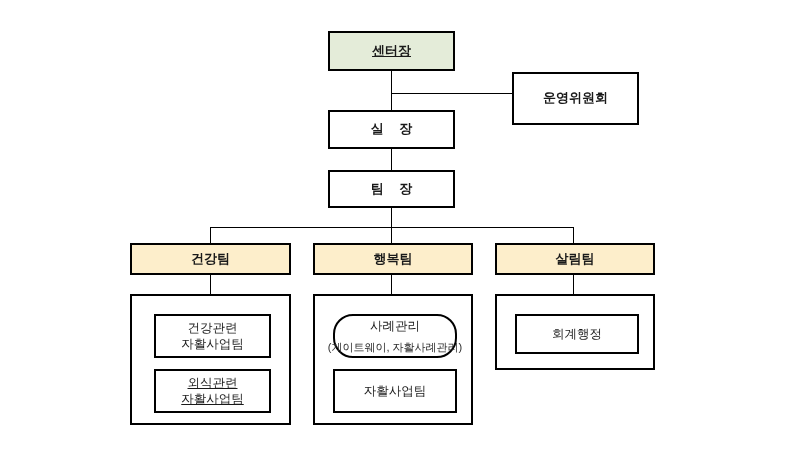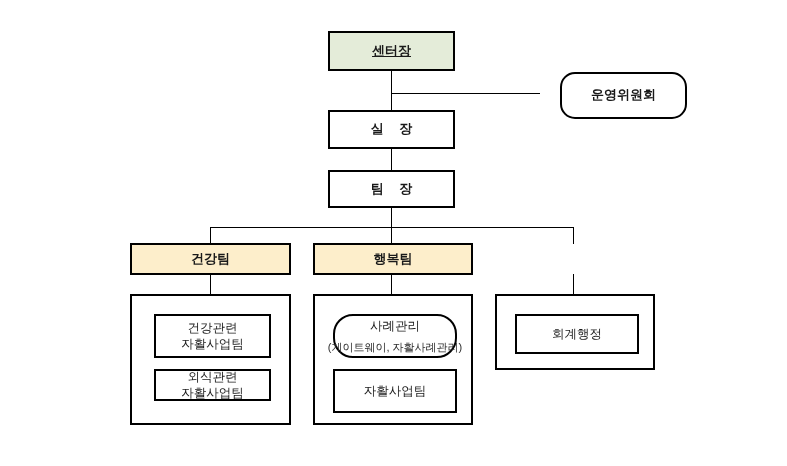--- a/index.html
+++ b/index.html
@@ -103,47 +103,50 @@
   <div class="conn v" style="left:573px; top:227px; height:17px;"></div>
 
   <div class="conn v" style="left:210px; top:274px; height:21px;"></div>
   <div class="conn v" style="left:391px; top:274px; height:21px;"></div>
   <div class="conn v" style="left:573px; top:274px; height:21px;"></div>
 
   <div class="node green" style="left:328px; top:31px; width:127px; height:40px;text-decoration:underline;">
     <span class="label-main">센터장</span>
   </div>
 
-  <div class="node plain" style="left:560px; top:72px; width:127px; height:47px;border-radius:15px;">
+  <div class="node plain" style="left:512px; top:72px; width:127px; height:53px;">
     <span class="label-main">운영위원회</span>
   </div>
 
   <div class="node plain spaced" style="left:328px; top:110px; width:127px; height:39px;">
     <span class="label-main">실  장</span>
   </div>
 
   <div class="node plain spaced" style="left:328px; top:170px; width:127px; height:38px;">
     <span class="label-main">팀  장</span>
   </div>
 
   <div class="node cream" style="left:313px; top:243px; width:160px; height:32px;">
     <span class="label-main">행복팀</span>
   </div>
 
   <div class="node cream" style="left:130px; top:243px; width:161px; height:32px;">
     <span class="label-main">건강팀</span>
   </div>
 
+  <div class="node cream" style="left:495px; top:243px; width:160px; height:32px;">
+    <span class="label-main">살림팀</span>
+  </div>
 
   <div class="group-frame" style="left:130px; top:294px; width:161px; height:131px;">
     <div class="sub-node" style="left:22px; top:18px; width:117px; height:44px;">
       <span class="label-main">건강관련</span>
       <span class="label-main">자활사업팀</span>
     </div>
-    <div class="sub-node" style="left:22px; top:73px; width:117px; height:32px;">
+    <div class="sub-node" style="left:22px; top:73px; width:117px; height:44px;text-decoration:underline;">
       <span class="label-main">외식관련</span>
       <span class="label-main">자활사업팀</span>
     </div>
   </div>
 
   <div class="group-frame" style="left:313px; top:294px; width:160px; height:131px;">
     <div class="sub-node" style="left:18px; top:18px; width:124px; height:44px;border-radius:20px;">
       <span class="label-main">사례관리</span>
       <span class="label-sub">(게이트웨이, 자활사례관리)</span>
     </div>

